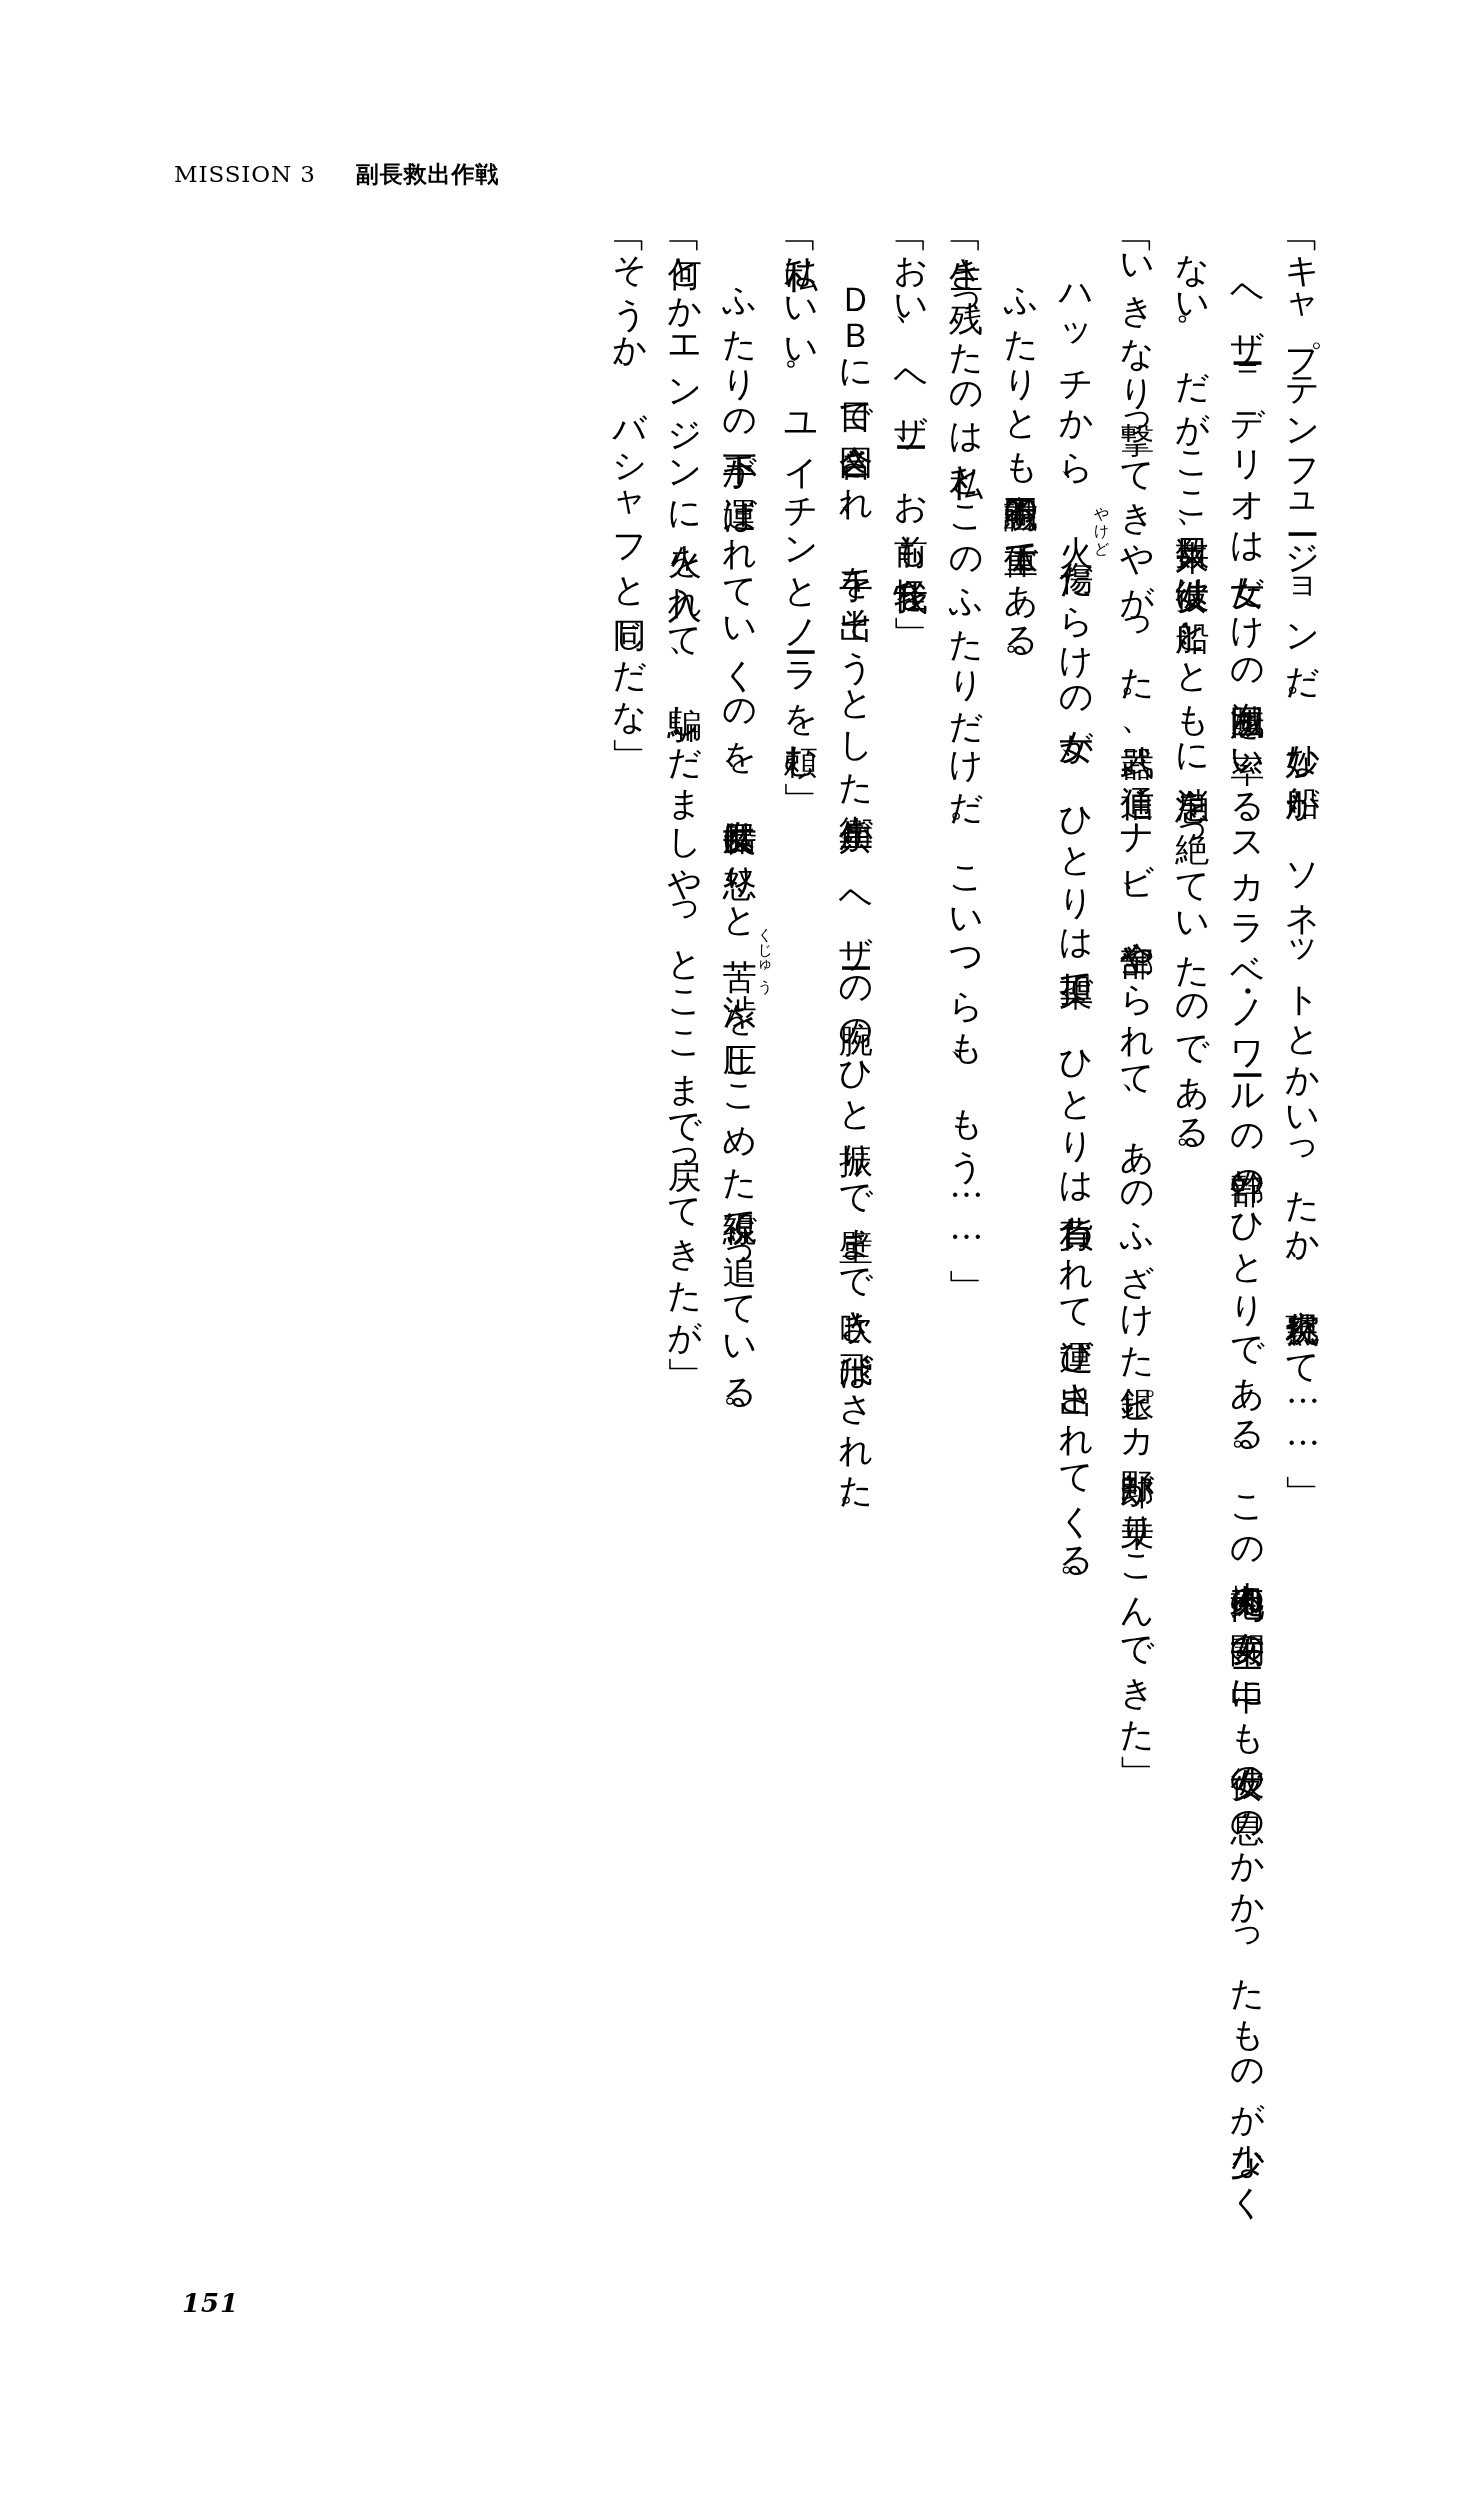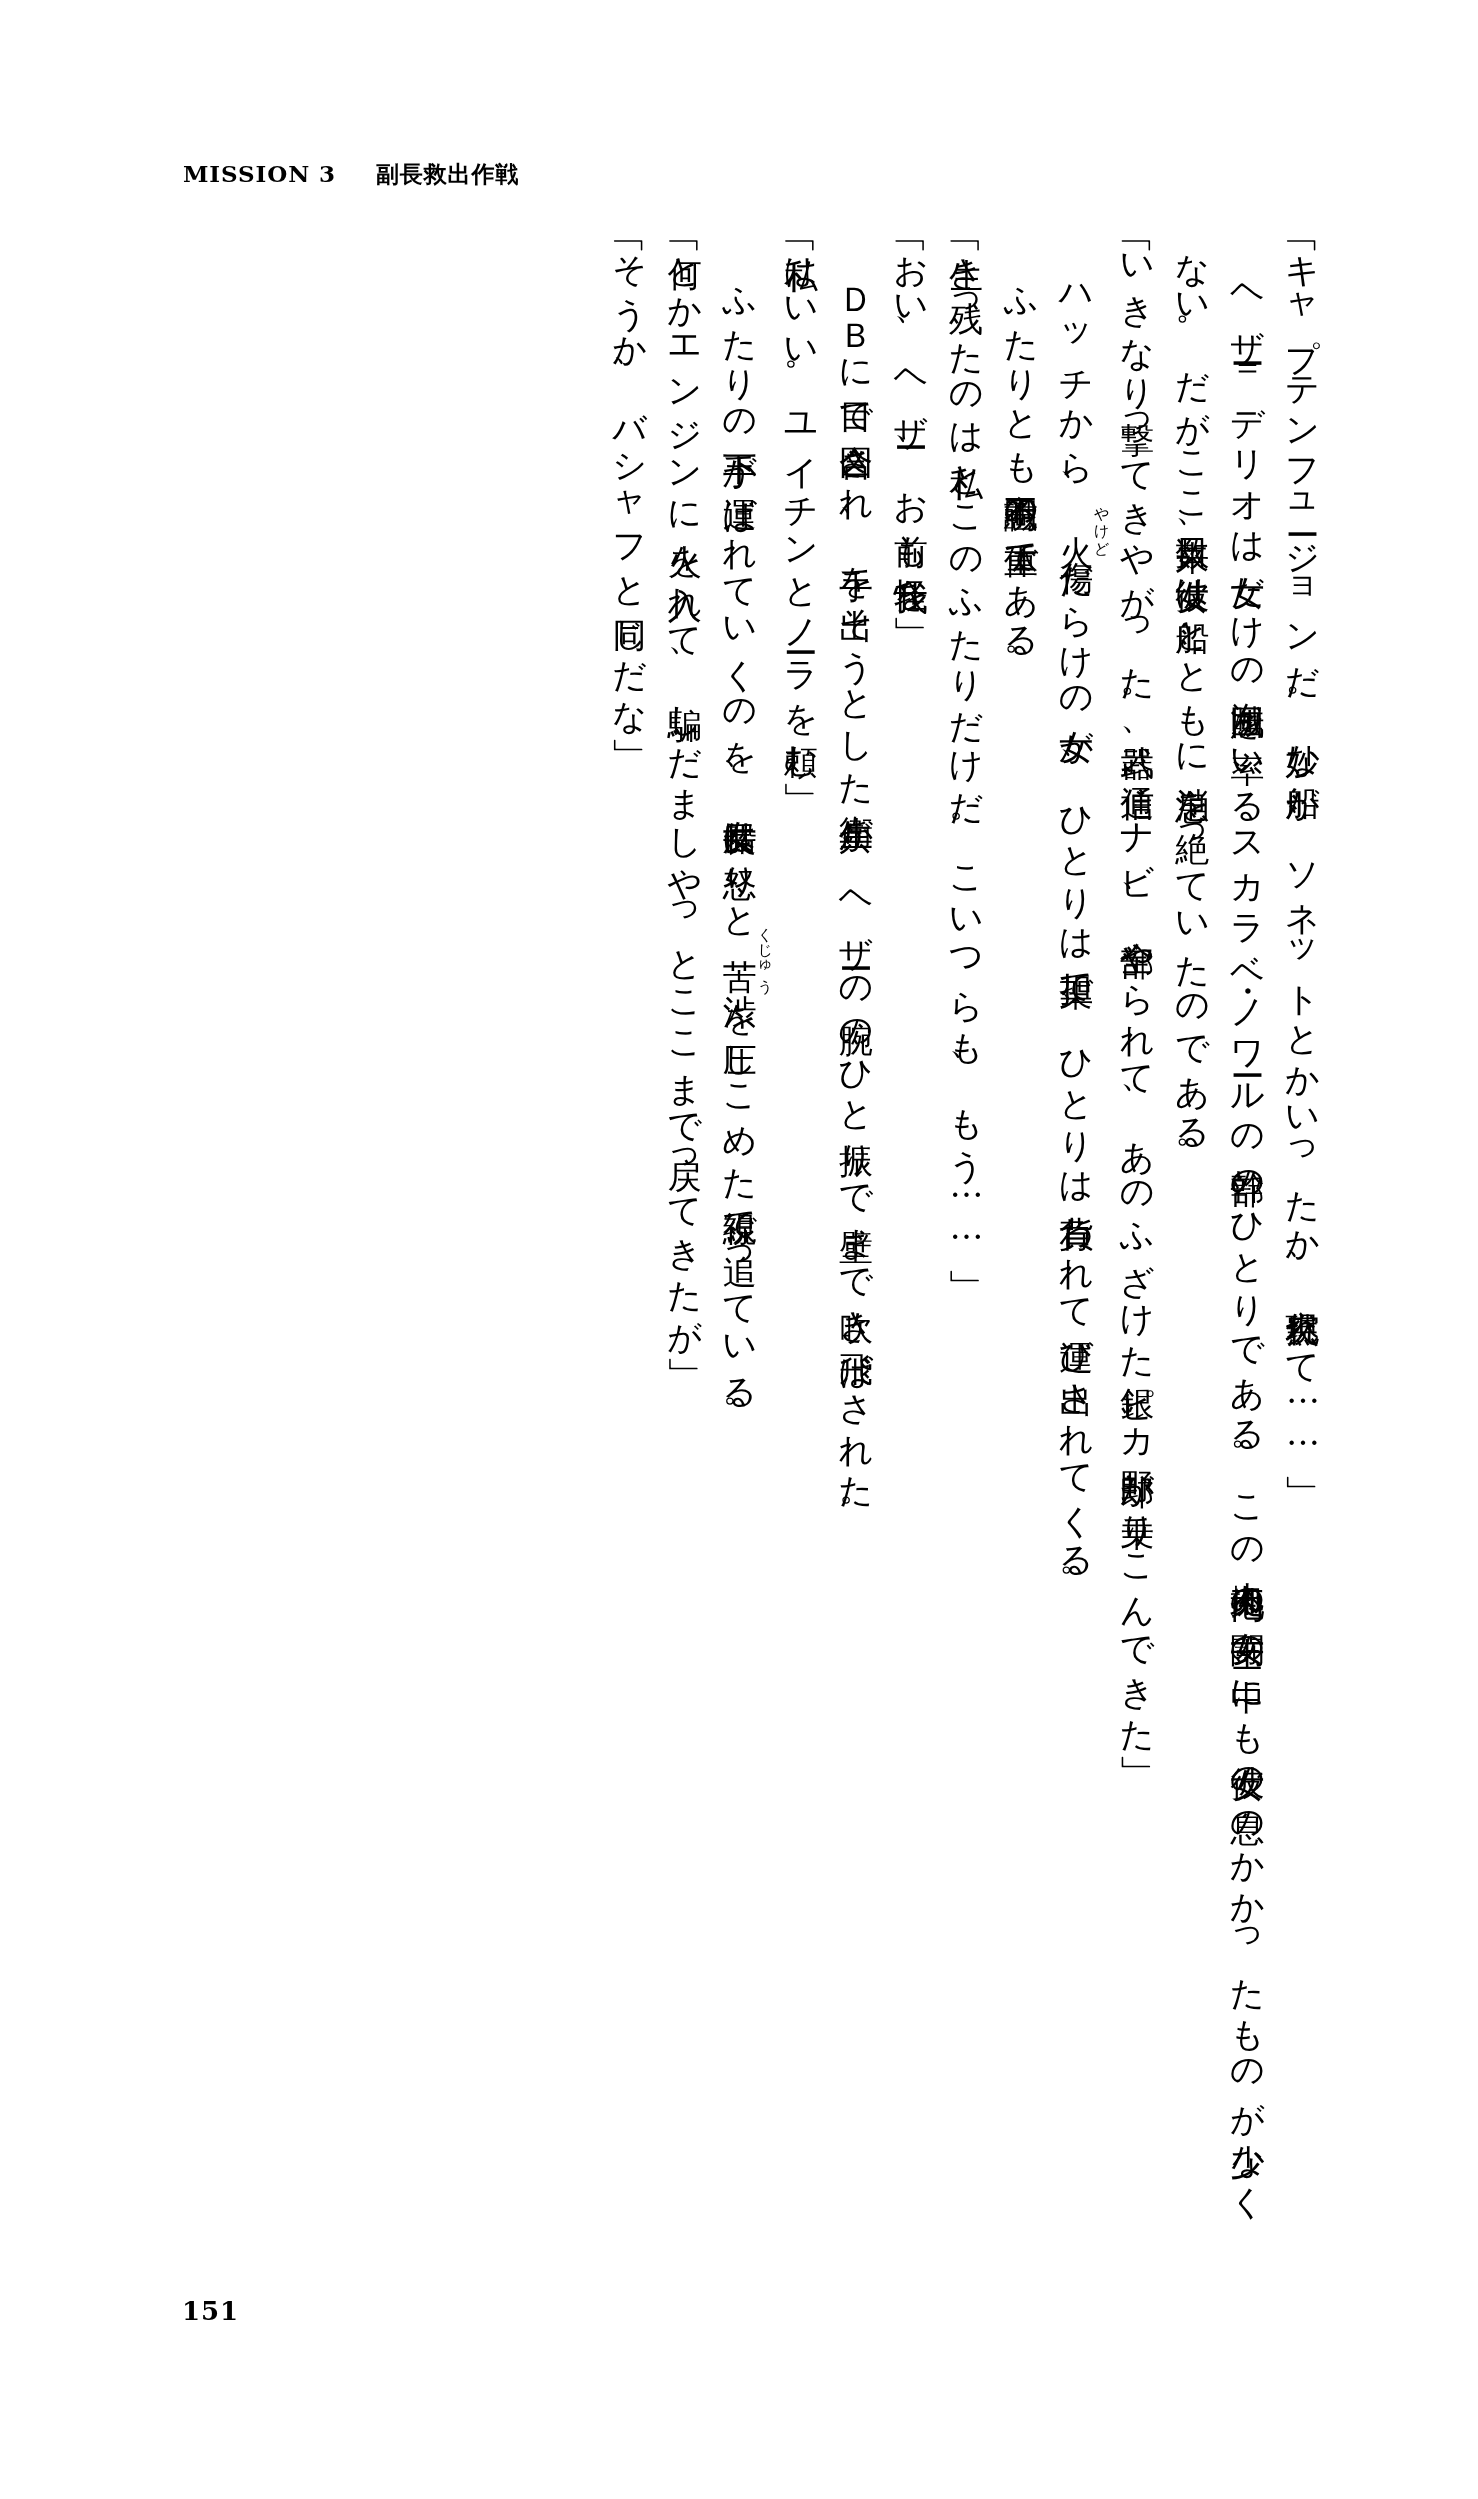--- a/index.html
+++ b/index.html
@@ -28,23 +28,22 @@
     position: absolute;
     left: 174px;
     top: 159px;
     display: flex;
     align-items: baseline;
     white-space: nowrap;
   }
   .header-mission {
     font-family: "DejaVu Serif", "Liberation Serif", serif;
     font-size: 23px;
-    font-weight: bold;
+    font-weight: normal;
     letter-spacing: 0.9px;
-    margin-left: 9px;
   }
   .header-title {
     font-family: "DejaVu Sans", "Liberation Sans", sans-serif;
     font-size: 23px;
     font-weight: bold;
     margin-left: 40px;
     letter-spacing: 0.9px;
   }
 
   
@@ -88,24 +87,24 @@
     letter-spacing: 0;
     line-height: 1;
   }
 
   
   .folio {
     position: absolute;
     left: 182px;
     top: 2288px;
     font-family: "DejaVu Serif", "Liberation Serif", serif;
+    font-style: italic;
     font-size: 26px;
     font-weight: bold;
     letter-spacing: 0.9px;
-    margin-top: 8px;
   }
 </style>
 </head>
 <body>
 
 <div class="page">
 
   <div class="header">
     <span class="header-mission">MISSION 3</span>
     <span class="header-title">副長救出作戦</span>

